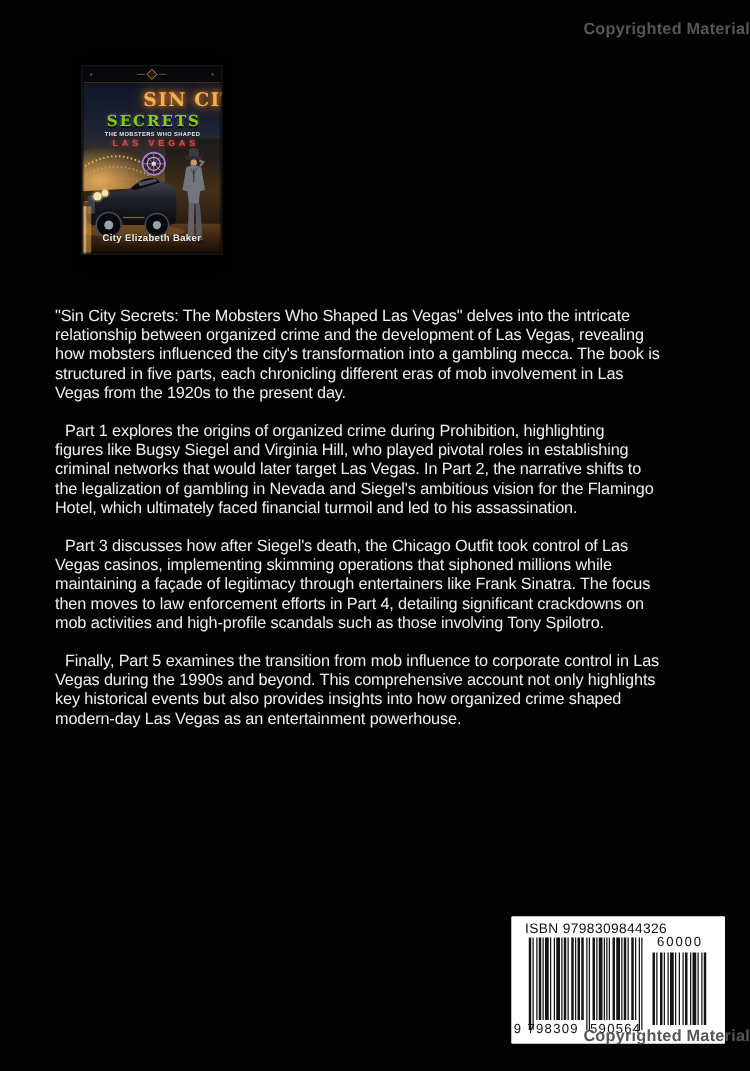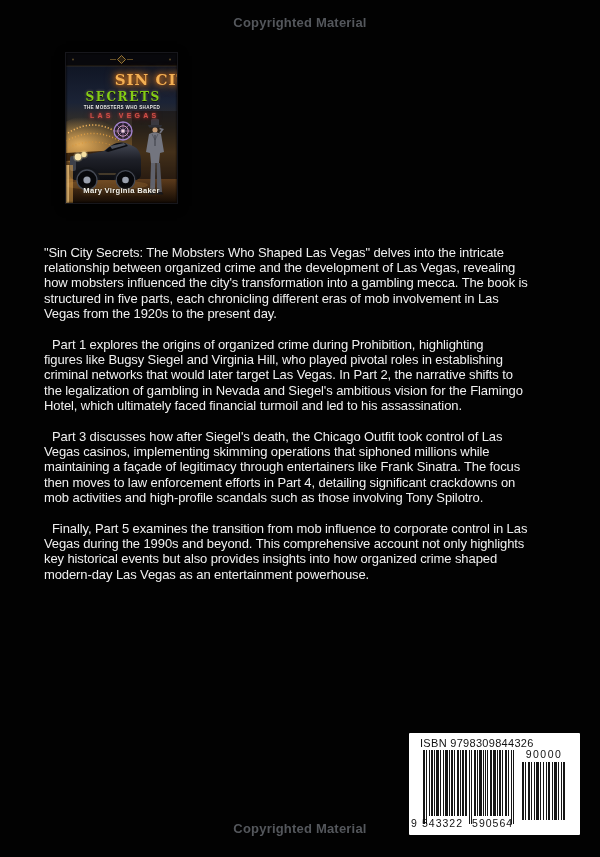--- a/index.html
+++ b/index.html
@@ -3,21 +3,21 @@
 <meta charset="utf-8">
 <style>
   html,body{margin:0;padding:0;background:#000;}
   .stage{
     position:relative;width:600px;height:857px;overflow:hidden;
     background:#020202;
     font-family:"Liberation Sans",sans-serif;
   }
   
   .copyright{
-    position:absolute;left:0;width:600px;text-align:center;
+    position:absolute;left:0;width:600px;text-align:right;
     color:#54575c;font-size:13px;font-weight:700;letter-spacing:.2px;
   }
   .copyright.top{top:15px;}
   .copyright.bottom{top:821px;}
 
   
   .cover{
     position:absolute;left:66px;top:53px;width:111px;height:150px;
     background:#0e1420;overflow:hidden;
     box-shadow:0 0 0 1px #17171c, 0 3px 10px rgba(0,0,0,.9);
@@ -176,21 +176,21 @@
       <rect x="0" y="112" width="7" height="38" fill="#eaa94e" opacity="0.5"></rect>
       <rect x="0" y="112" width="3" height="38" fill="#f7cf8a" opacity="0.6"></rect>
 
       <rect x="0.5" y="0.5" width="110" height="149" fill="none" stroke="#000" stroke-opacity="0.35" stroke-width="1.5"></rect>
     </svg>
 
     <div class="cover-text t-sin" style="color: rgb(242, 176, 84); padding-left: 36px;">SIN CITY</div>
     <div class="cover-text t-sec" style="color: #84cc16;">SECRETS</div>
     <div class="cover-text t-tag">THE MOBSTERS WHO SHAPED</div>
     <div class="cover-text t-vegas" style="color: rgb(209, 79, 72);">LAS VEGAS</div>
-    <div class="cover-text t-author">Mary Virginia Baker</div>
+    <div class="cover-text t-author">City Elizabeth Baker</div>
   </div>
 
   <div class="synopsis">
     <p>"Sin City Secrets: The Mobsters Who Shaped Las Vegas" delves into the intricate
 relationship between organized crime and the development of Las Vegas, revealing
 how mobsters influenced the city's transformation into a gambling mecca. The book is
 structured in five parts, each chronicling different eras of mob involvement in Las
 Vegas from the 1920s to the present day.</p>
     <p class="indent">Part 1 explores the origins of organized crime during Prohibition, highlighting
 figures like Bugsy Siegel and Virginia Hill, who played pivotal roles in establishing
@@ -240,25 +240,25 @@
         <div class="bar" style="left: 74px; width: 1px; height: 66px;"></div>
         <div class="bar" style="left: 76px; width: 1.5px; height: 66px;"></div>
         <div class="bar" style="left: 79px; width: 1px; height: 66px;"></div>
         <div class="bar" style="left: 81.5px; width: 2px; height: 66px;"></div>
         <div class="bar" style="left: 85px; width: 1px; height: 66px;"></div>
         <div class="bar" style="left: 87.5px; width: 1px; height: 74px;"></div>
         <div class="bar" style="left: 89.5px; width: 1.5px; height: 74px;"></div>
       </div>
     <div class="ean-digits">
       <span class="d-pre">9</span>
-      <span class="d-g1">543322</span>
+      <span class="d-g1">798309</span>
       <span class="d-g2">590564</span>
     </div>
     <div class="supp">
-      <div class="supp-num">90000</div>
+      <div class="supp-num">60000</div>
       <div class="supp-bars" id="ean-supp">
           <div class="bar" style="left: 0px; width: 1.5px; height: 58px;"></div>
           <div class="bar" style="left: 3px; width: 1px; height: 58px;"></div>
           <div class="bar" style="left: 5.5px; width: 2px; height: 58px;"></div>
           <div class="bar" style="left: 9px; width: 1px; height: 58px;"></div>
           <div class="bar" style="left: 11.5px; width: 1px; height: 58px;"></div>
           <div class="bar" style="left: 14px; width: 2.5px; height: 58px;"></div>
           <div class="bar" style="left: 18px; width: 1px; height: 58px;"></div>
           <div class="bar" style="left: 20.5px; width: 1.5px; height: 58px;"></div>
           <div class="bar" style="left: 23.5px; width: 1px; height: 58px;"></div>

